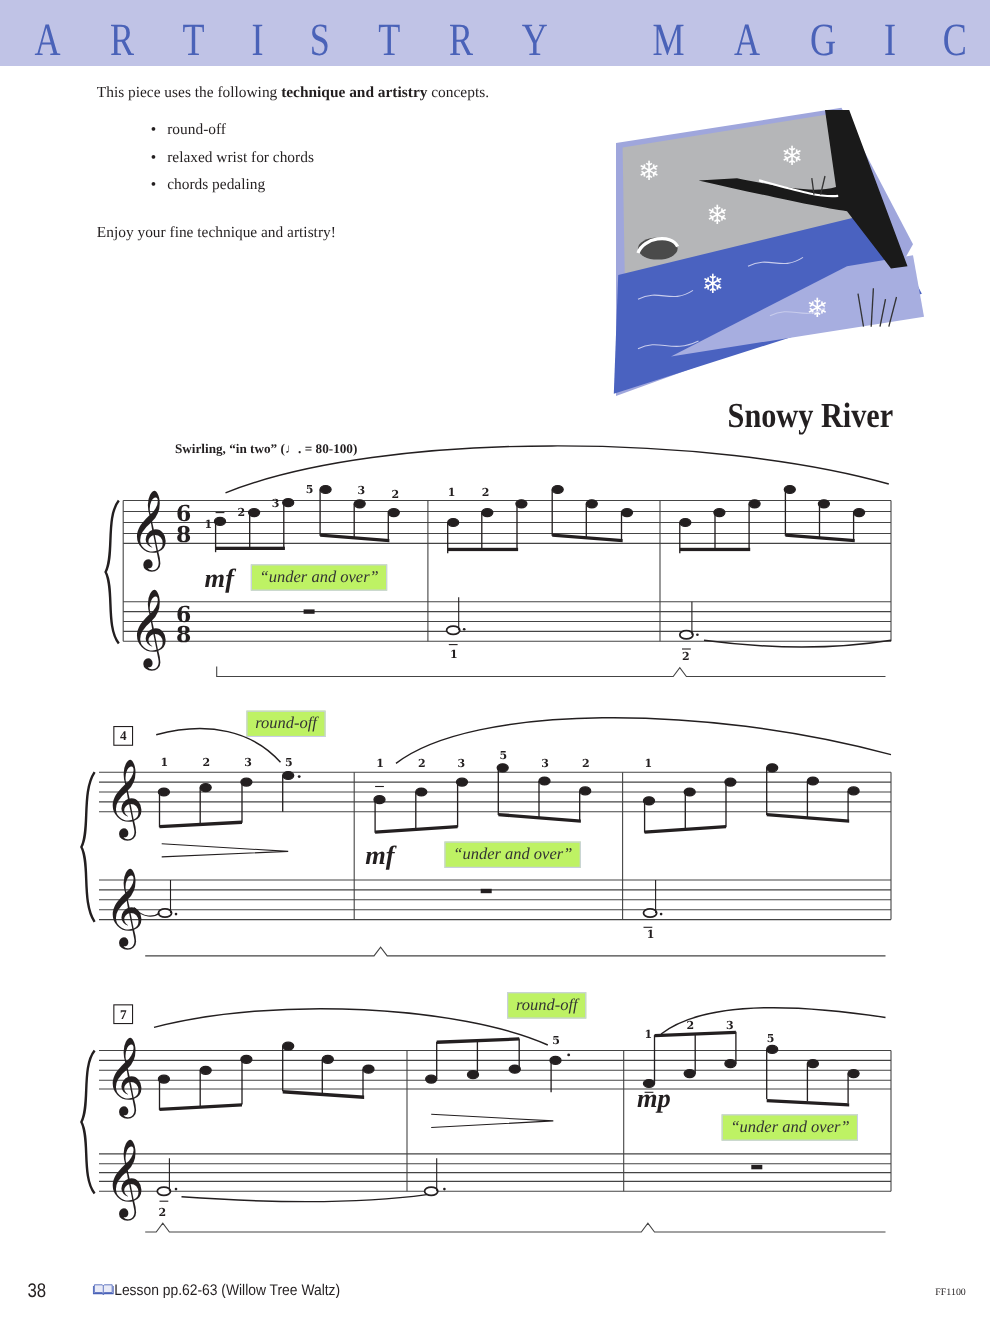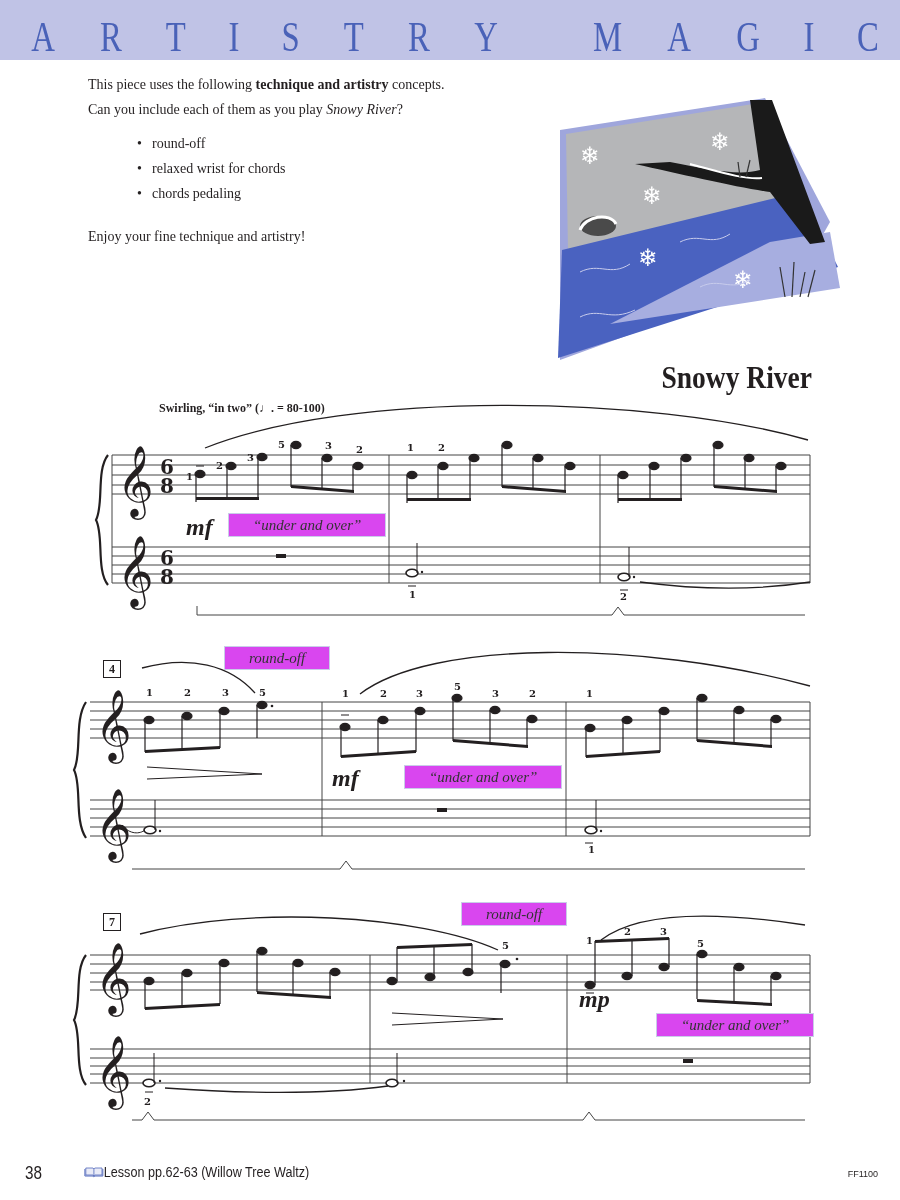--- a/index.html
+++ b/index.html
@@ -10,26 +10,26 @@
   .intro{position:absolute;left:88px;top:72px;width:470px;font-size:14px;line-height:25px;}
   .intro p{margin:0;}
   .intro ul{list-style:none;margin:9px 0 0 0;padding:0 0 0 49px;}
   .intro li{line-height:25px;}
   .intro li::before{content:"•";display:inline-block;width:15px;font-size:14px;}
   .intro .closing{margin-top:18px;}
   .art{position:absolute;left:540px;top:92px;width:300px;height:270px;}
   .title{position:absolute;left:600px;top:357px;width:212px;text-align:right;font-family:"Liberation Serif",serif;font-weight:bold;font-size:32px;line-height:40px;transform:scaleX(0.86);transform-origin:right center;}
   .tempo{position:absolute;left:159px;top:398px;font-weight:bold;font-size:12px;line-height:20px;}
   .music{position:absolute;left:0;top:0;width:900px;height:1200px;}
-  .hl{position:absolute;background:#d946ef;border:1px solid #c9cde8;font-style:italic;font-size:15px;line-height:22px;padding:0 24px;color:#333;white-space:nowrap;}
+  .hl{position:absolute;background:#bef264;border:1px solid #c9cde8;font-style:italic;font-size:15px;line-height:22px;padding:0 7px;color:#333;white-space:nowrap;}
   .dyn{position:absolute;font-style:italic;font-weight:bold;font-size:24px;line-height:22px;}
   .mnum{position:absolute;width:16px;height:16px;border:1px solid #231f20;font-size:12px;font-weight:bold;line-height:16px;text-align:center;font-family:"Liberation Serif",serif;}
   .footer-page{position:absolute;left:25px;top:1162px;font-family:"Liberation Sans",sans-serif;font-size:18px;line-height:22px;transform:scaleX(0.85);transform-origin:left center;}
   .footer-ref{position:absolute;left:84px;top:1163px;display:flex;align-items:center;font-family:"Liberation Sans",sans-serif;font-size:14px;line-height:18px;transform:scaleX(0.9);transform-origin:left center;}
-  .footer-code{position:absolute;right:22px;top:1168px;font-family:Liberation Sans, sans-serif;font-size:9px;line-height:12px;text-align:center;}
+  .footer-code{position:absolute;right:22px;top:1168px;font-family:Liberation Serif, serif;font-size:9px;line-height:12px;text-align:center;}
 </style>
 </head>
 <body>
 
 <div class="banner">
   <div class="banner-letters">
     <span>A</span>
     <span>R</span>
     <span>T</span>
     <span>I</span>
@@ -41,21 +41,20 @@
     <span>M</span>
     <span>A</span>
     <span>G</span>
     <span>I</span>
     <span>C</span>
   </div>
 </div>
 
 <div class="intro">
   <p><span>This piece uses the following </span><b>technique and artistry</b><span> concepts.</span></p>
-  <p><span>Can you include each of them as you play </span><i>Snowy River</i><span>?</span></p>
   <ul>
     <li>round-off</li>
     <li>relaxed wrist for chords</li>
     <li>chords pedaling</li>
   </ul>
   <p class="closing">Enjoy your fine technique and artistry!</p>
 </div>
 
 <svg class="art" viewBox="0 0 300 270" xmlns="http://www.w3.org/2000/svg">
   <polygon points="20,38 225,6 290,130 262,180 20,268" fill="#9fa6dc"></polygon>

